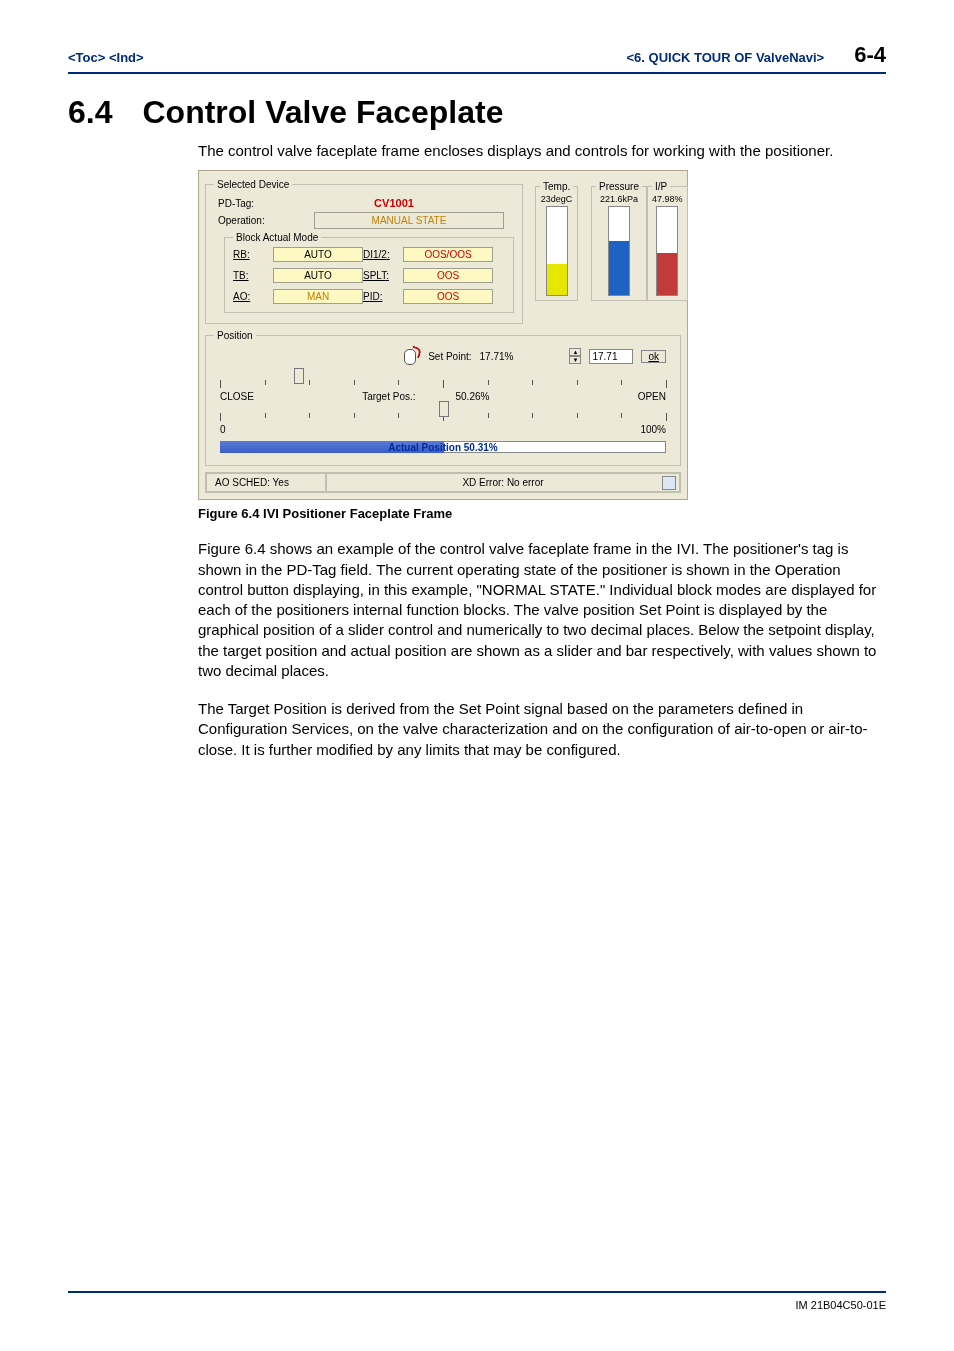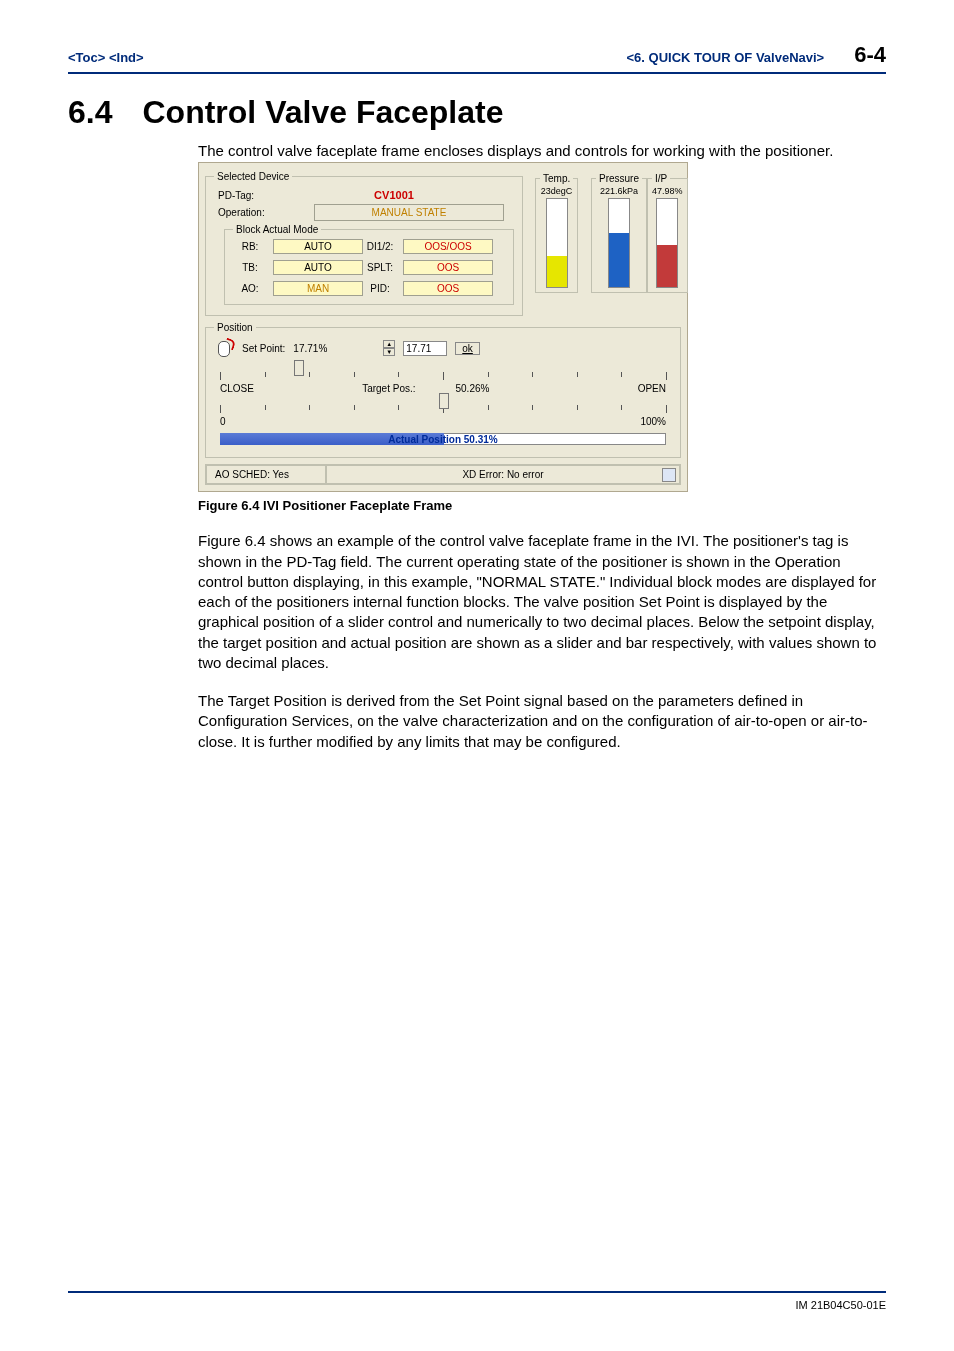--- a/index.html
+++ b/index.html
@@ -22,21 +22,21 @@
     border-bottom: 2px solid #002b7a;
     padding-bottom: 4px;
   }
   .header-left a { color: #002b7a; text-decoration: none; }
   .header-right { display: flex; align-items: baseline; gap: 30px; }
   .page-num { font-size: 22px; color: #000; font-weight: bold; }
   .title-row { display: flex; align-items: baseline; gap: 30px; margin-top: 20px; }
   .sec-num { font-size: 32px; font-weight: bold; }
   .sec-title { font-size: 32px; font-weight: bold; }
   .content { margin-left: 130px; margin-top: 10px; font-size: 15px; line-height: 1.35; }
-  .figure-wrap { margin-left: 130px; margin-top: 1px; }
+  .figure-wrap { margin-left: 130px; margin-top: 9px; }
   .figure {
     width: 490px;
     background: #ece9d8;
     border: 1px solid #b0a890;
     font-family: Tahoma, sans-serif;
     font-size: 10px;
     color: #000;
     padding: 6px;
   }
   fieldset {
@@ -50,29 +50,29 @@
   .fs-selected { flex: 1; }
   .dev-row { display: flex; align-items: center; margin: 3px 0; }
   .dev-label { width: 60px; text-align: left; padding-left: 4px; }
   .pdtag-val { flex:1; text-align:center; color:#c00; font-weight:bold; font-size:11px; }
   .op-btn { flex:1; margin:0 10px 0 40px; border:1px solid #a0a090; background:#ece9d8; text-align:center; padding:2px 0; color:#c08000; font-size:10px; cursor:pointer; }
   .fs-block { margin-left:10px; }
   .block-grid { display:grid; grid-template-columns: 40px 90px 40px 90px; row-gap:6px; align-items:center; }
   .mini-btn { border:1px solid #a0a090; background:#fef9c3; text-align:center; padding:1px 0; font-size:10px; cursor:pointer; }
   .mini-btn.orange { color:#c08000; }
   .mini-btn.red { color:#c00; }
-  .blk-lbl { text-align:center; padding-right:6px; }
+  .blk-lbl { text-align:left; padding-right:6px;text-decoration:underline; }
   .gauges { display:flex; gap:10px; padding-top:2px; }
   .gauge-col { width:46px;padding-left:12px; }
   .gauge-col fieldset { padding:2px 4px 4px 4px; }
   .g-val { text-align:center; font-size:9px; margin-bottom:2px; }
   .g-box { width:22px; height:90px; border:1px solid #888; background:#fff; margin:0 auto; position:relative; }
   .g-fill { position:absolute; left:0; right:0; bottom:0; }
   .fs-position { margin-top:4px; }
-  .pos-row { display:flex; align-items:center; justify-content:flex-start; gap:8px; padding:2px 6px 4px 0; }
+  .pos-row { display:flex; align-items:center; justify-content:flex-end; gap:8px; padding:2px 6px 4px 0; }
   .spinner { display:inline-flex; flex-direction:column; width:12px; }
   .spin { height:8px; border:1px solid #888; background:#ece9d8; font-size:6px; text-align:center; line-height:6px; cursor:pointer; }
   .num-input { width:44px; border:1px solid #888; background:#fff; font-size:10px; padding:1px 2px; }
   .ok-btn { border:1px solid #888; background:#ece9d8; padding:0 6px; font-size:10px; text-decoration:underline; cursor:pointer; }
   .slider-track { position:relative; height:18px; margin:2px 6px 0 6px; border-top:1px solid transparent; }
   .ticks { position:absolute; left:0; right:0; top:8px; height:8px; }
   .tick { position:absolute; top:0; width:1px; height:5px; background:#555; }
   .tick.major { height:8px; }
   .slider-thumb { position:absolute; top:-4px; width:10px; height:16px; background:#ece9d8; border:1px solid #777; transform:translateX(-50%); cursor:pointer; }
   .pos-row2 { display:flex; justify-content:space-between; align-items:center; padding:0 6px; margin-top:2px; }

